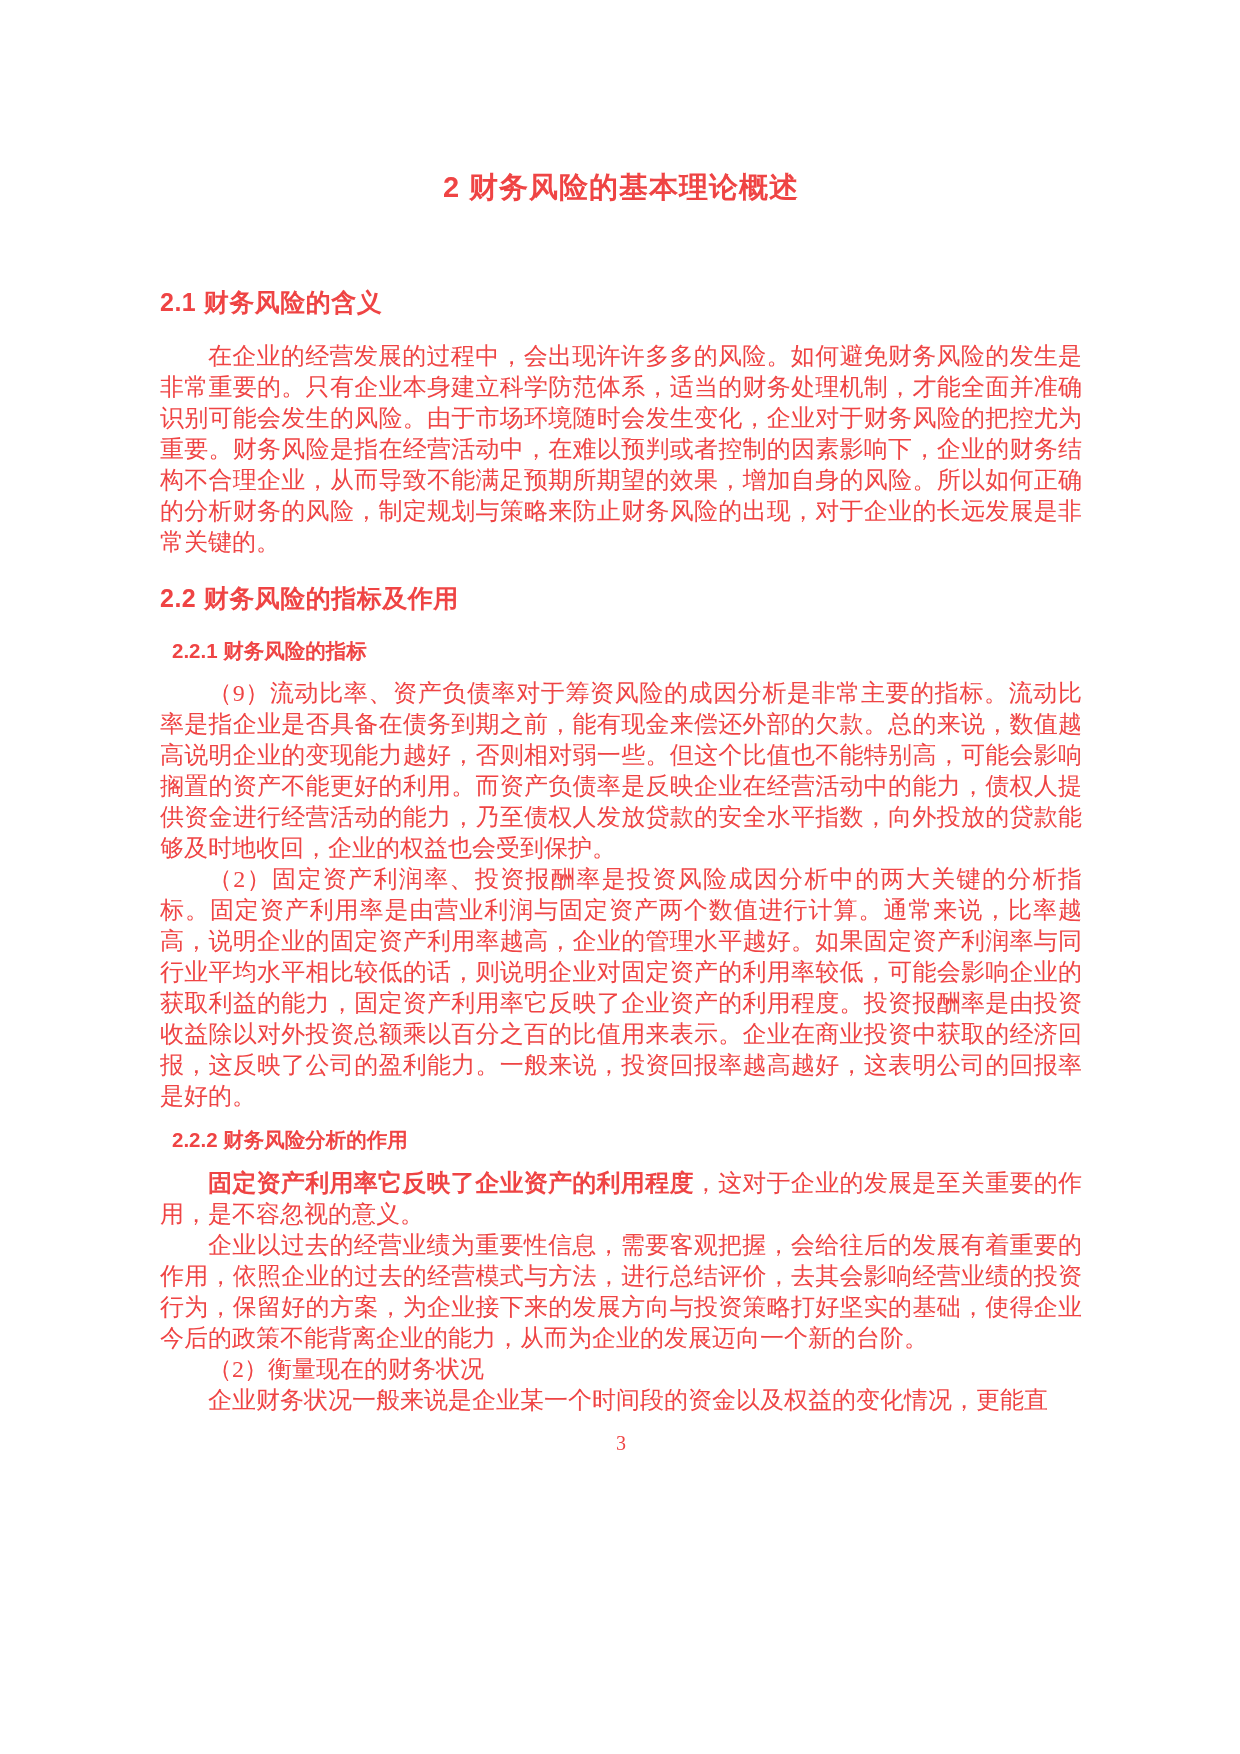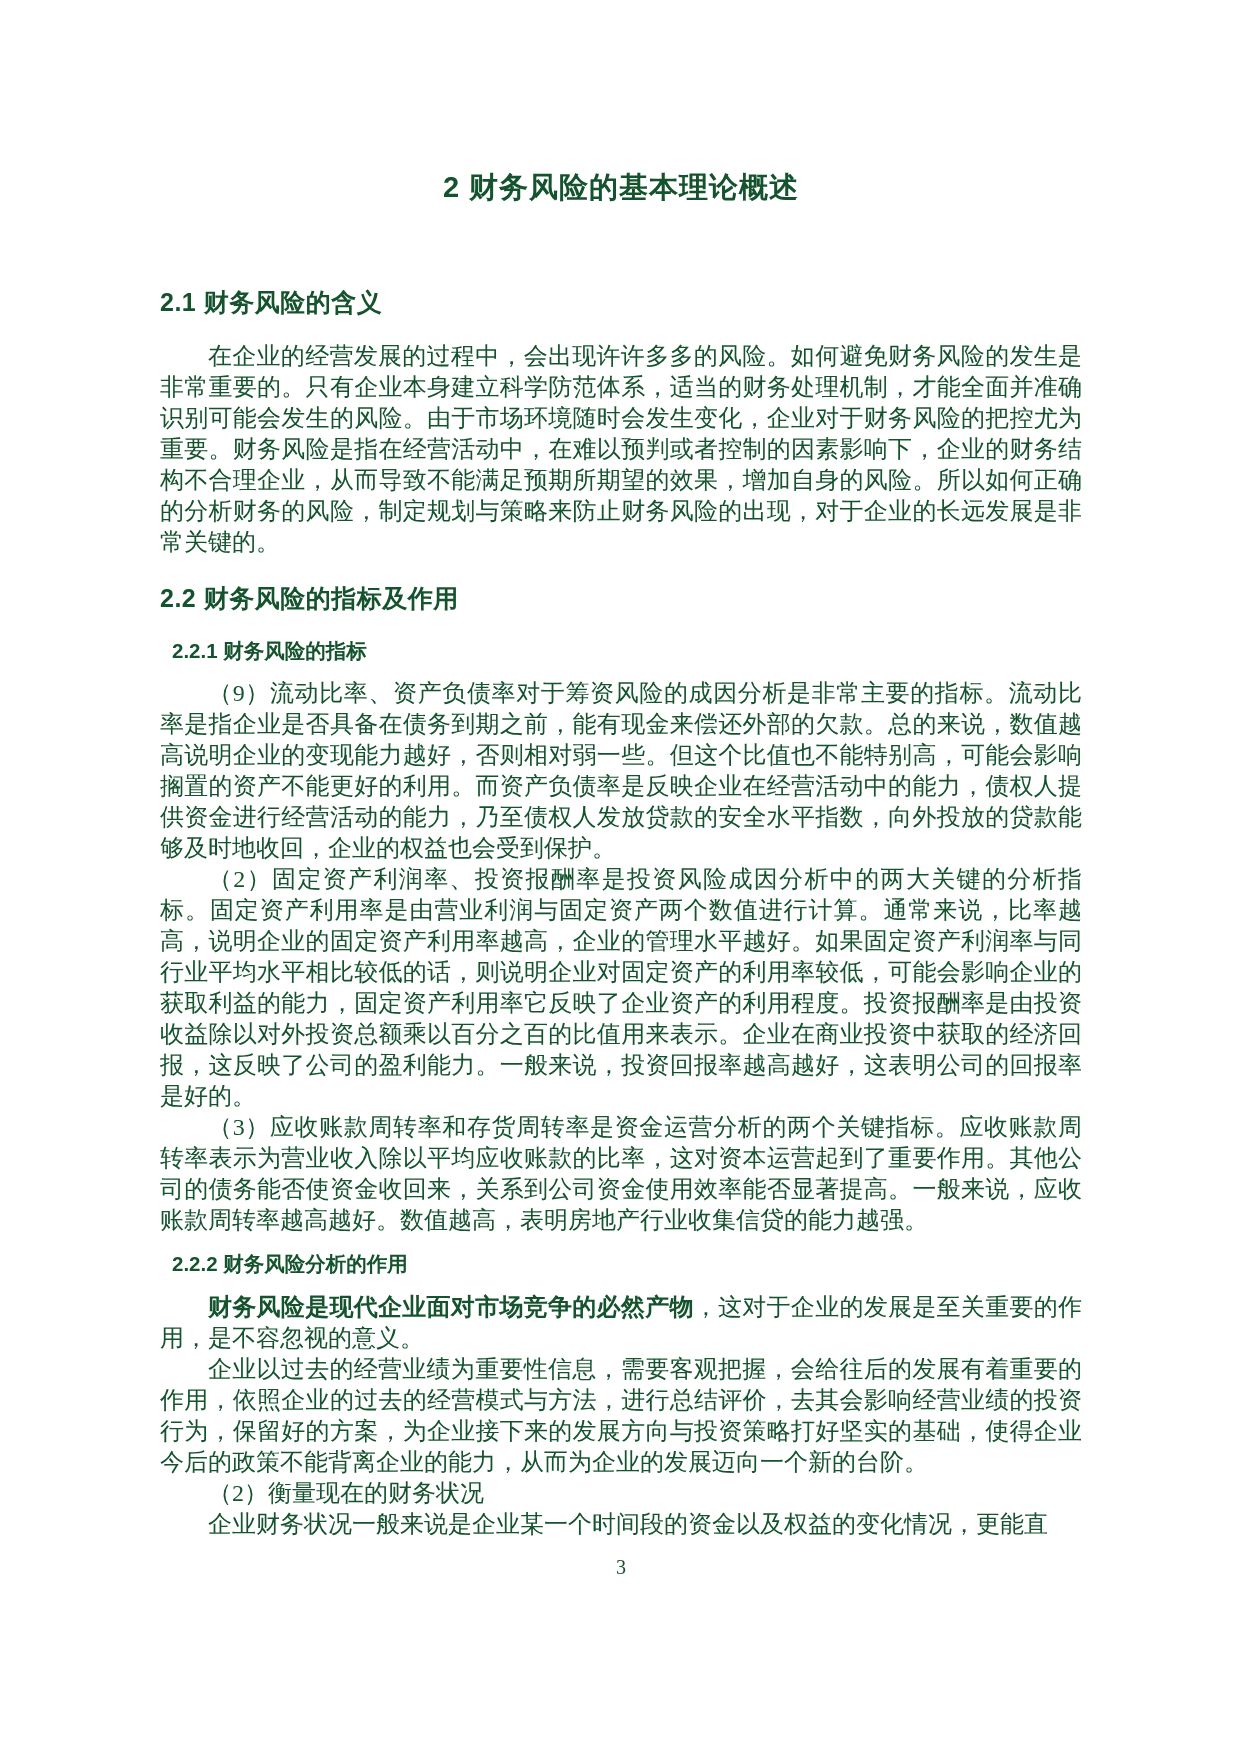--- a/index.html
+++ b/index.html
@@ -5,21 +5,21 @@
   html, body {
     margin: 0;
     padding: 0;
     background: #ffffff;
   }
   .page {
     position: relative;
     width: 1240px;
     height: 1754px;
     background: #ffffff;
-    color: #14532d;
+    color: #ef4444;
     font-family: "Liberation Serif", "DejaVu Serif", serif;
     overflow: hidden;
     box-sizing: border-box;
   }
   .content {
     position: absolute;
     left: 160px;
     top: 168px;
     width: 922px;
   }
@@ -79,25 +79,24 @@
     <p class="body-par">在企业的经营发展的过程中，会出现许许多多的风险。如何避免财务风险的发生是非常重要的。只有企业本身建立科学防范体系，适当的财务处理机制，才能全面并准确识别可能会发生的风险。由于市场环境随时会发生变化，企业对于财务风险的把控尤为重要。财务风险是指在经营活动中，在难以预判或者控制的因素影响下，企业的财务结构不合理企业，从而导致不能满足预期所期望的效果，增加自身的风险。所以如何正确的分析财务的风险，制定规划与策略来防止财务风险的出现，对于企业的长远发展是非常关键的。</p>
 
     <h2 class="sec-heading second">2.2 财务风险的指标及作用</h2>
 
     <h3 class="sub-heading">2.2.1 财务风险的指标</h3>
 
     <p class="body-par">（9）流动比率、资产负债率对于筹资风险的成因分析是非常主要的指标。流动比率是指企业是否具备在债务到期之前，能有现金来偿还外部的欠款。总的来说，数值越高说明企业的变现能力越好，否则相对弱一些。但这个比值也不能特别高，可能会影响搁置的资产不能更好的利用。而资产负债率是反映企业在经营活动中的能力，债权人提供资金进行经营活动的能力，乃至债权人发放贷款的安全水平指数，向外投放的贷款能够及时地收回，企业的权益也会受到保护。</p>
 
     <p class="body-par">（2）固定资产利润率、投资报酬率是投资风险成因分析中的两大关键的分析指标。固定资产利用率是由营业利润与固定资产两个数值进行计算。通常来说，比率越高，说明企业的固定资产利用率越高，企业的管理水平越好。如果固定资产利润率与同行业平均水平相比较低的话，则说明企业对固定资产的利用率较低，可能会影响企业的获取利益的能力，固定资产利用率它反映了企业资产的利用程度。投资报酬率是由投资收益除以对外投资总额乘以百分之百的比值用来表示。企业在商业投资中获取的经济回报，这反映了公司的盈利能力。一般来说，投资回报率越高越好，这表明公司的回报率是好的。</p>
 
-    <p class="body-par">（3）应收账款周转率和存货周转率是资金运营分析的两个关键指标。应收账款周转率表示为营业收入除以平均应收账款的比率，这对资本运营起到了重要作用。其他公司的债务能否使资金收回来，关系到公司资金使用效率能否显著提高。一般来说，应收账款周转率越高越好。数值越高，表明房地产行业收集信贷的能力越强。</p>
 
     <h3 class="sub-heading">2.2.2 财务风险分析的作用</h3>
 
-    <p class="body-par"><span class="lead-bold">财务风险是现代企业面对市场竞争的必然产物</span><span>，这对于企业的发展是至关重要的作用，是不容忽视的意义。</span></p>
+    <p class="body-par"><span class="lead-bold">固定资产利用率它反映了企业资产的利用程度</span><span>，这对于企业的发展是至关重要的作用，是不容忽视的意义。</span></p>
 
 
     <p class="body-par">企业以过去的经营业绩为重要性信息，需要客观把握，会给往后的发展有着重要的作用，依照企业的过去的经营模式与方法，进行总结评价，去其会影响经营业绩的投资行为，保留好的方案，为企业接下来的发展方向与投资策略打好坚实的基础，使得企业今后的政策不能背离企业的能力，从而为企业的发展迈向一个新的台阶。</p>
 
     <p class="body-par">（2）衡量现在的财务状况</p>
 
     <p class="body-par">企业财务状况一般来说是企业某一个时间段的资金以及权益的变化情况，更能直</p>
 
     <div class="page-number">3</div>
 

